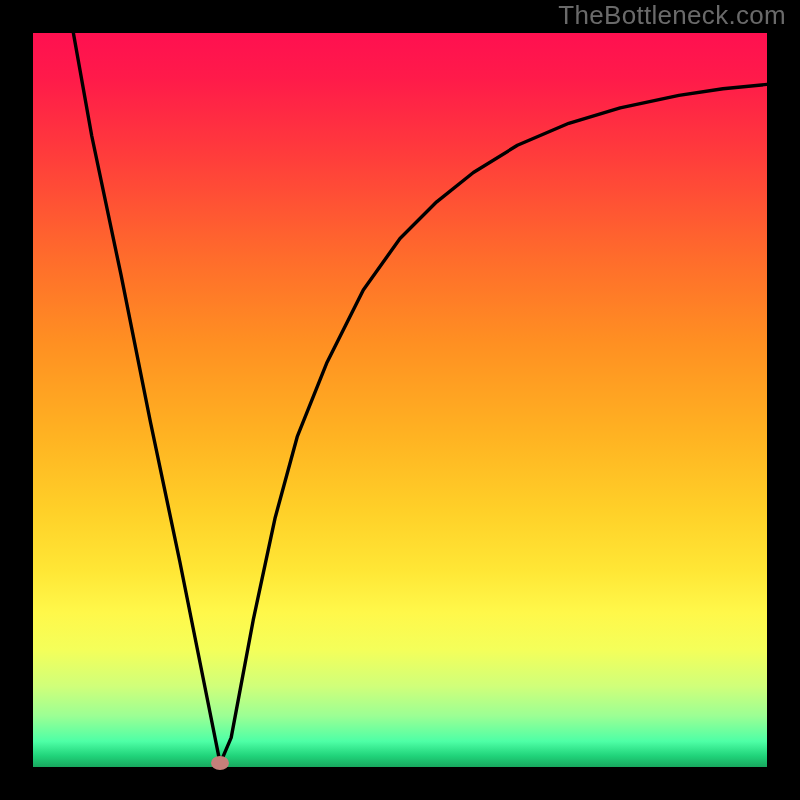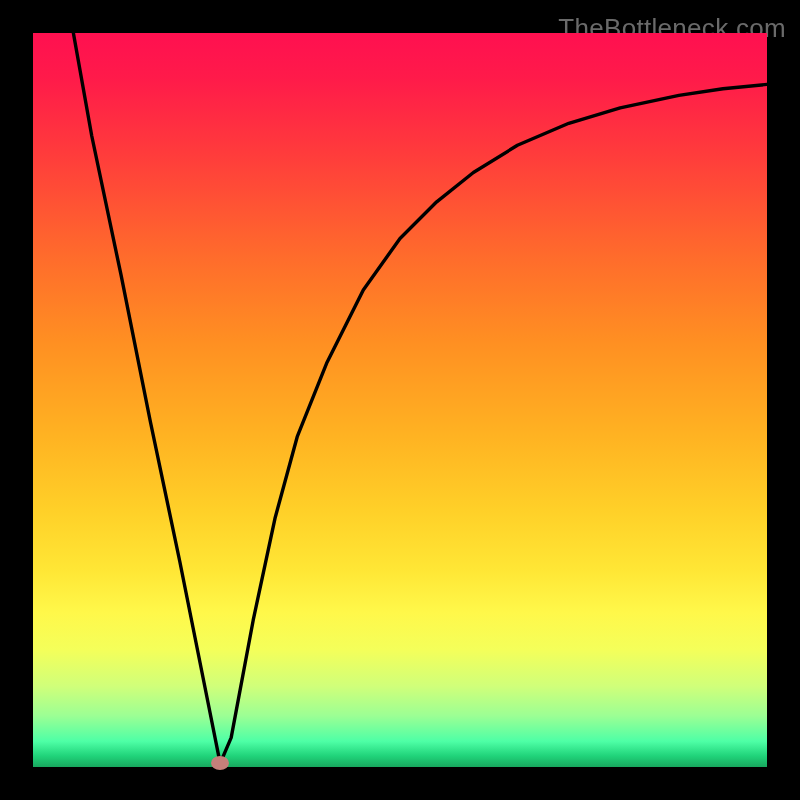--- a/index.html
+++ b/index.html
@@ -12,21 +12,21 @@
     overflow: hidden;
   }
   .wrap {
     position: relative;
     width: 800px;
     height: 800px;
     background: #000;
   }
   .attribution {
     position: absolute;
-    top: 13px;
+    top: 0;
     right: 14px;
     color: #6a6a6a;
     font-size: 26px;
     font-weight: 500;
     letter-spacing: 0.3px;
   }
   .plot {
     position: absolute;
     left: 33px;
     top: 33px;

